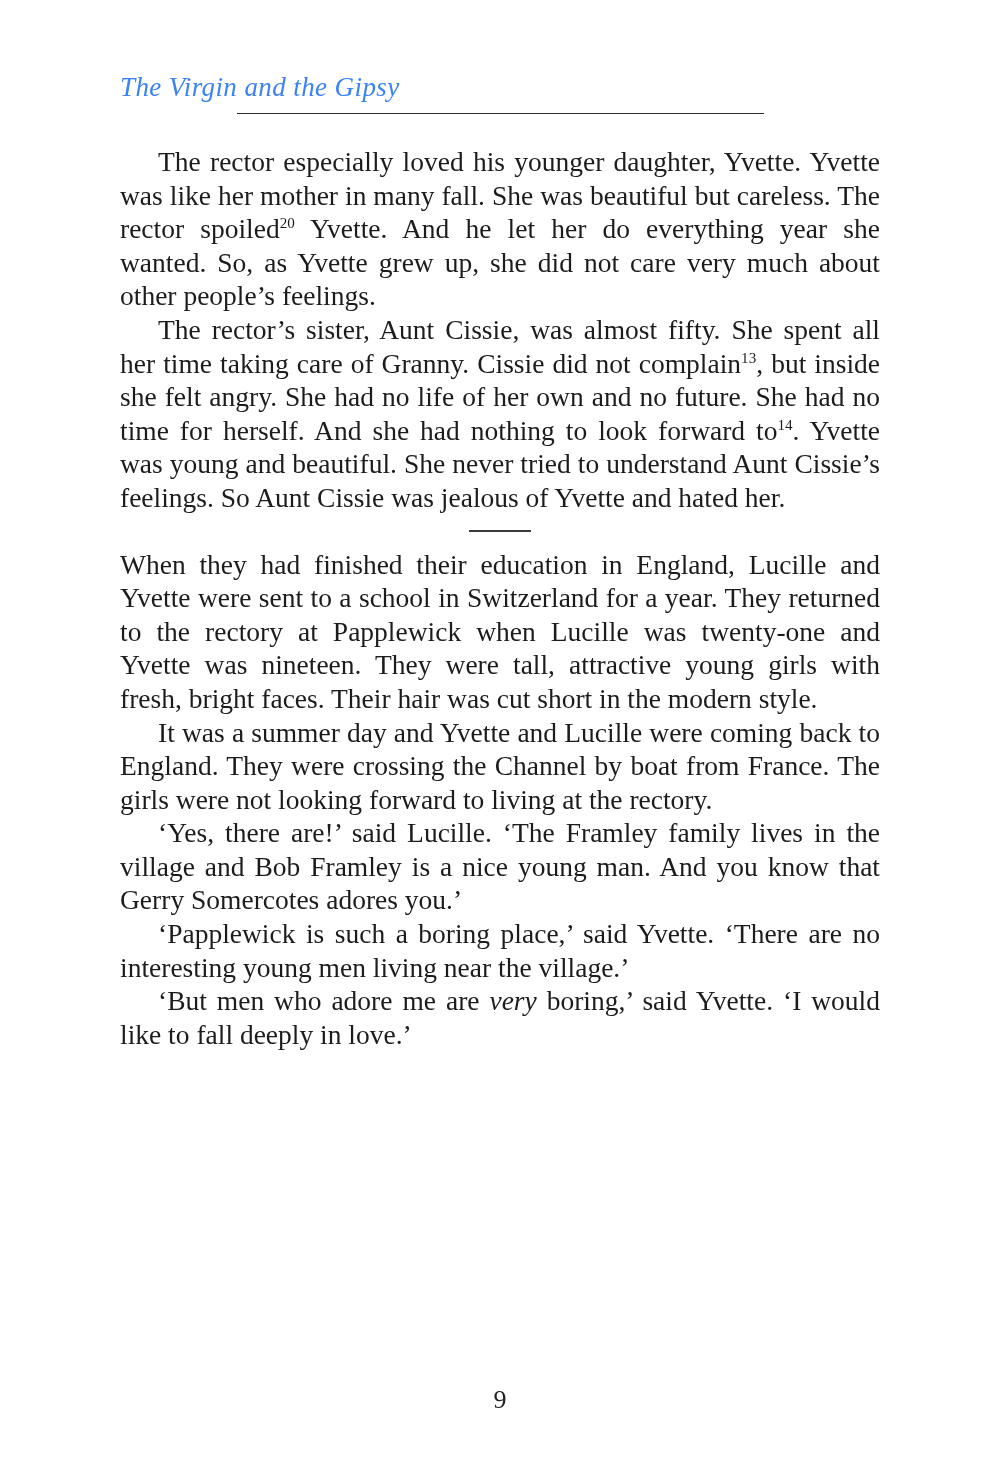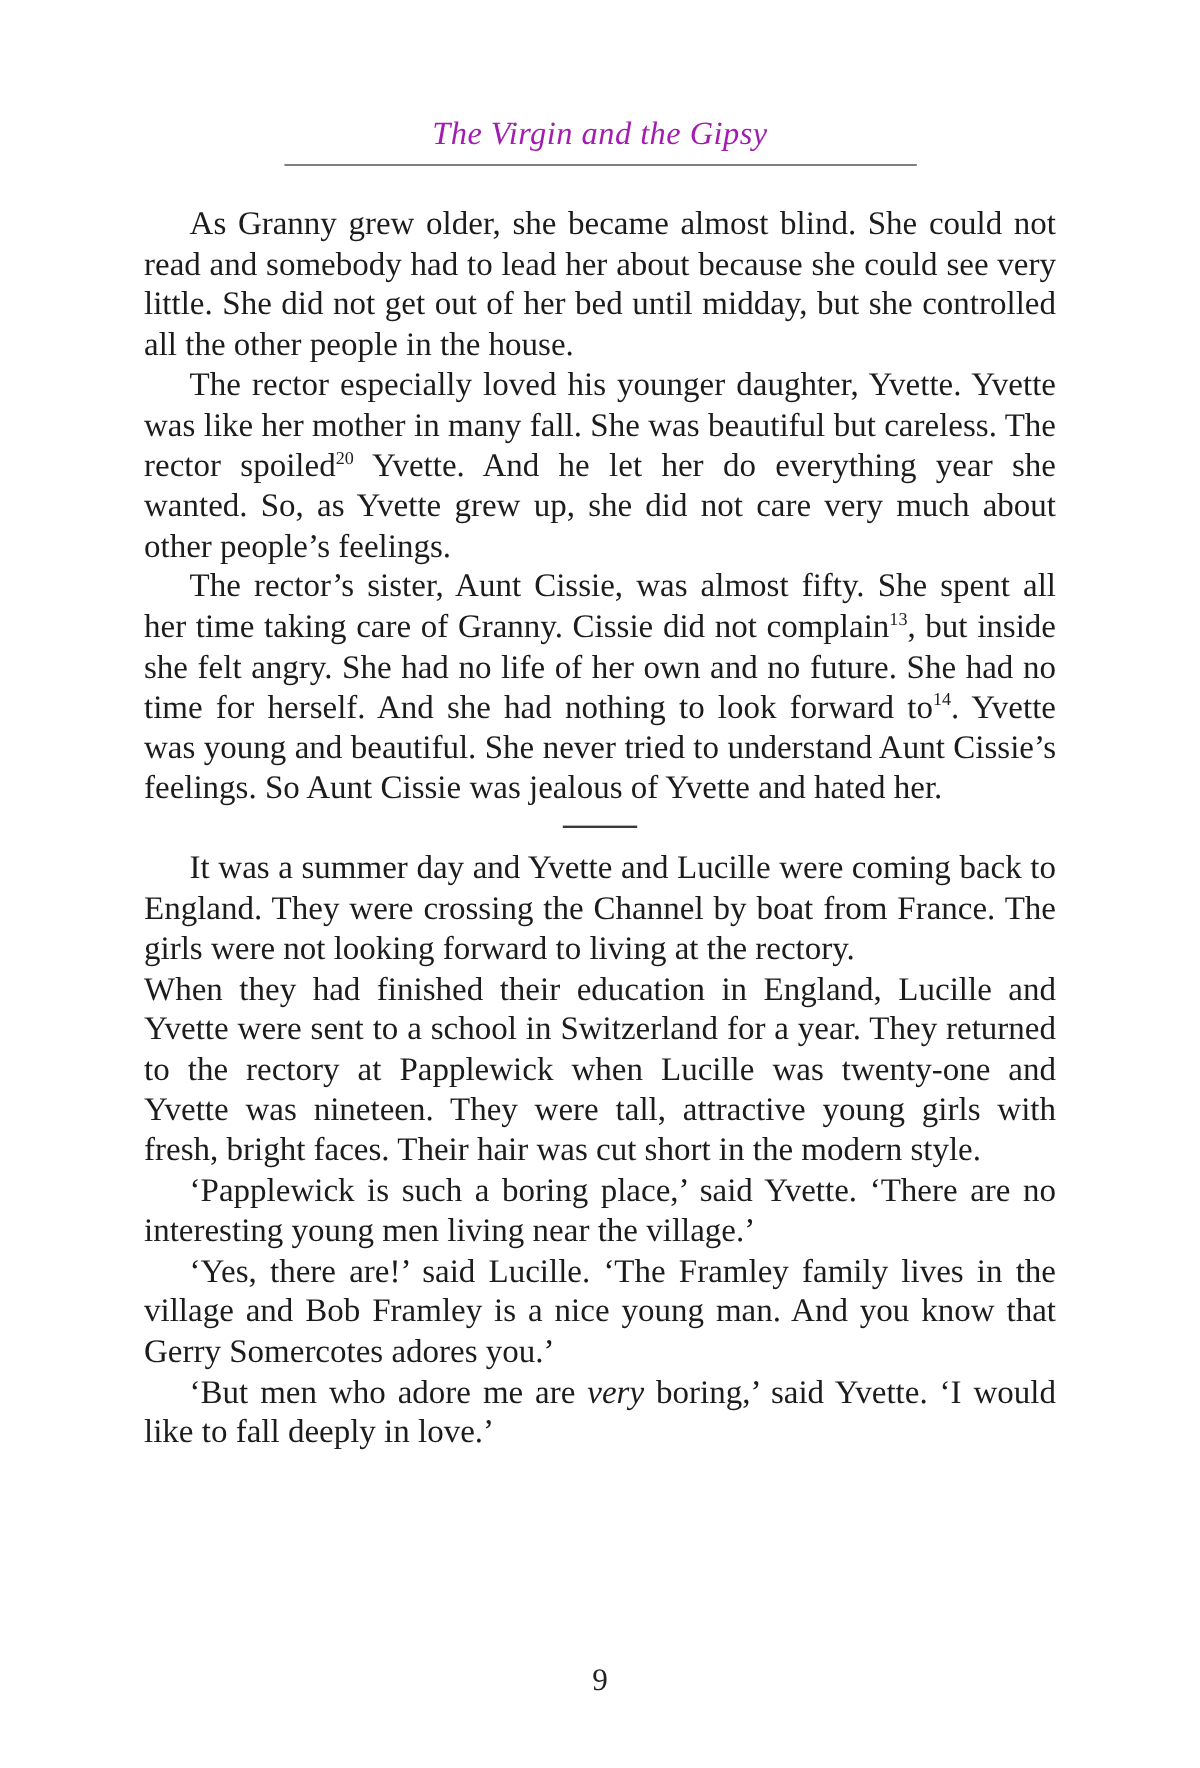--- a/index.html
+++ b/index.html
@@ -12,26 +12,25 @@
     color: #1c1c1c;
     overflow: hidden;
   }
   .page {
     width: 1000px;
     height: 1473px;
     padding: 72px 120px 0 120px;
     position: relative;
   }
   .running-head {
-    text-align: center;
+    text-align: left;
     font-style: italic;
     font-size: 27px;
     letter-spacing: 0.4px;
-    color: #a21caf;
-    margin-top: 24px;
+    color: #3b82f6;
   }
   .head-rule {
     width: 527px;
     height: 0;
     border-top: 1.6px solid #2c2c2c;
     margin: 10px auto 0 auto;
   }
   .body-text {
     margin-top: 31px;
     font-size: 27.5px;
@@ -67,27 +66,26 @@
 <body>
 
 <div class="page">
   <header>
     <div class="running-head">The Virgin and the Gipsy</div>
     <div class="head-rule"></div>
   </header>
 
   <main class="body-text">
 
-  <p class="para indent"><span>As Granny grew older, she became almost blind. She could not read and somebody had to lead her about because she could see very little. She did not get out of her bed until midday, but she controlled all the other people in the house.</span></p>
       <p class="para indent"><span>The rector especially loved his younger daughter, Yvette. Yvette was like her mother in many fall. She was beautiful but careless. The rector spoiled</span><sup class="fnref">20</sup><span> Yvette. And he let her do everything year she wanted. So, as Yvette grew up, she did not care very much about other people’s feelings.</span></p>
       <p class="para indent"><span>The rector’s sister, Aunt Cissie, was almost fifty. She spent all her time taking care of Granny. Cissie did not complain</span><sup class="fnref">13</sup><span>, but inside she felt angry. She had no life of her own and no future. She had no time for herself. And she had nothing to look forward to</span><sup class="fnref">14</sup><span>. Yvette was young and beautiful. She never tried to understand Aunt Cissie’s feelings. So Aunt Cissie was jealous of Yvette and hated her.</span></p>
       <div class="section-divider"></div>
+      <p class="para"><span>When they had finished their education in England, Lucille and Yvette were sent to a school in Switzerland for a year. They returned to the rectory at Papplewick when Lucille was twenty-one and Yvette was nineteen. They were tall, attractive young girls with fresh, bright faces. Their hair was cut short in the modern style.</span></p>
       <p class="para indent"><span>It was a summer day and Yvette and Lucille were coming back to England. They were crossing the Channel by boat from France. The girls were not looking forward to living at the rectory.</span></p>
-      <p class="para"><span>When they had finished their education in England, Lucille and Yvette were sent to a school in Switzerland for a year. They returned to the rectory at Papplewick when Lucille was twenty-one and Yvette was nineteen. They were tall, attractive young girls with fresh, bright faces. Their hair was cut short in the modern style.</span></p>
+      <p class="para indent"><span>‘Yes, there are!’ said Lucille. ‘The Framley family lives in the village and Bob Framley is a nice young man. And you know that Gerry Somercotes adores you.’</span></p>
       <p class="para indent"><span>‘Papplewick is such a boring place,’ said Yvette. ‘There are no interesting young men living near the village.’</span></p>
-      <p class="para indent"><span>‘Yes, there are!’ said Lucille. ‘The Framley family lives in the village and Bob Framley is a nice young man. And you know that Gerry Somercotes adores you.’</span></p>
       <p class="para indent"><span>‘But men who adore me are </span><em class="emph">very</em><span> boring,’ said Yvette. ‘I would like to fall deeply in love.’</span></p>
     </main>
 
   <footer>
     <div class="page-number">9</div>
   </footer>
 </div>
 
 </body></html>

